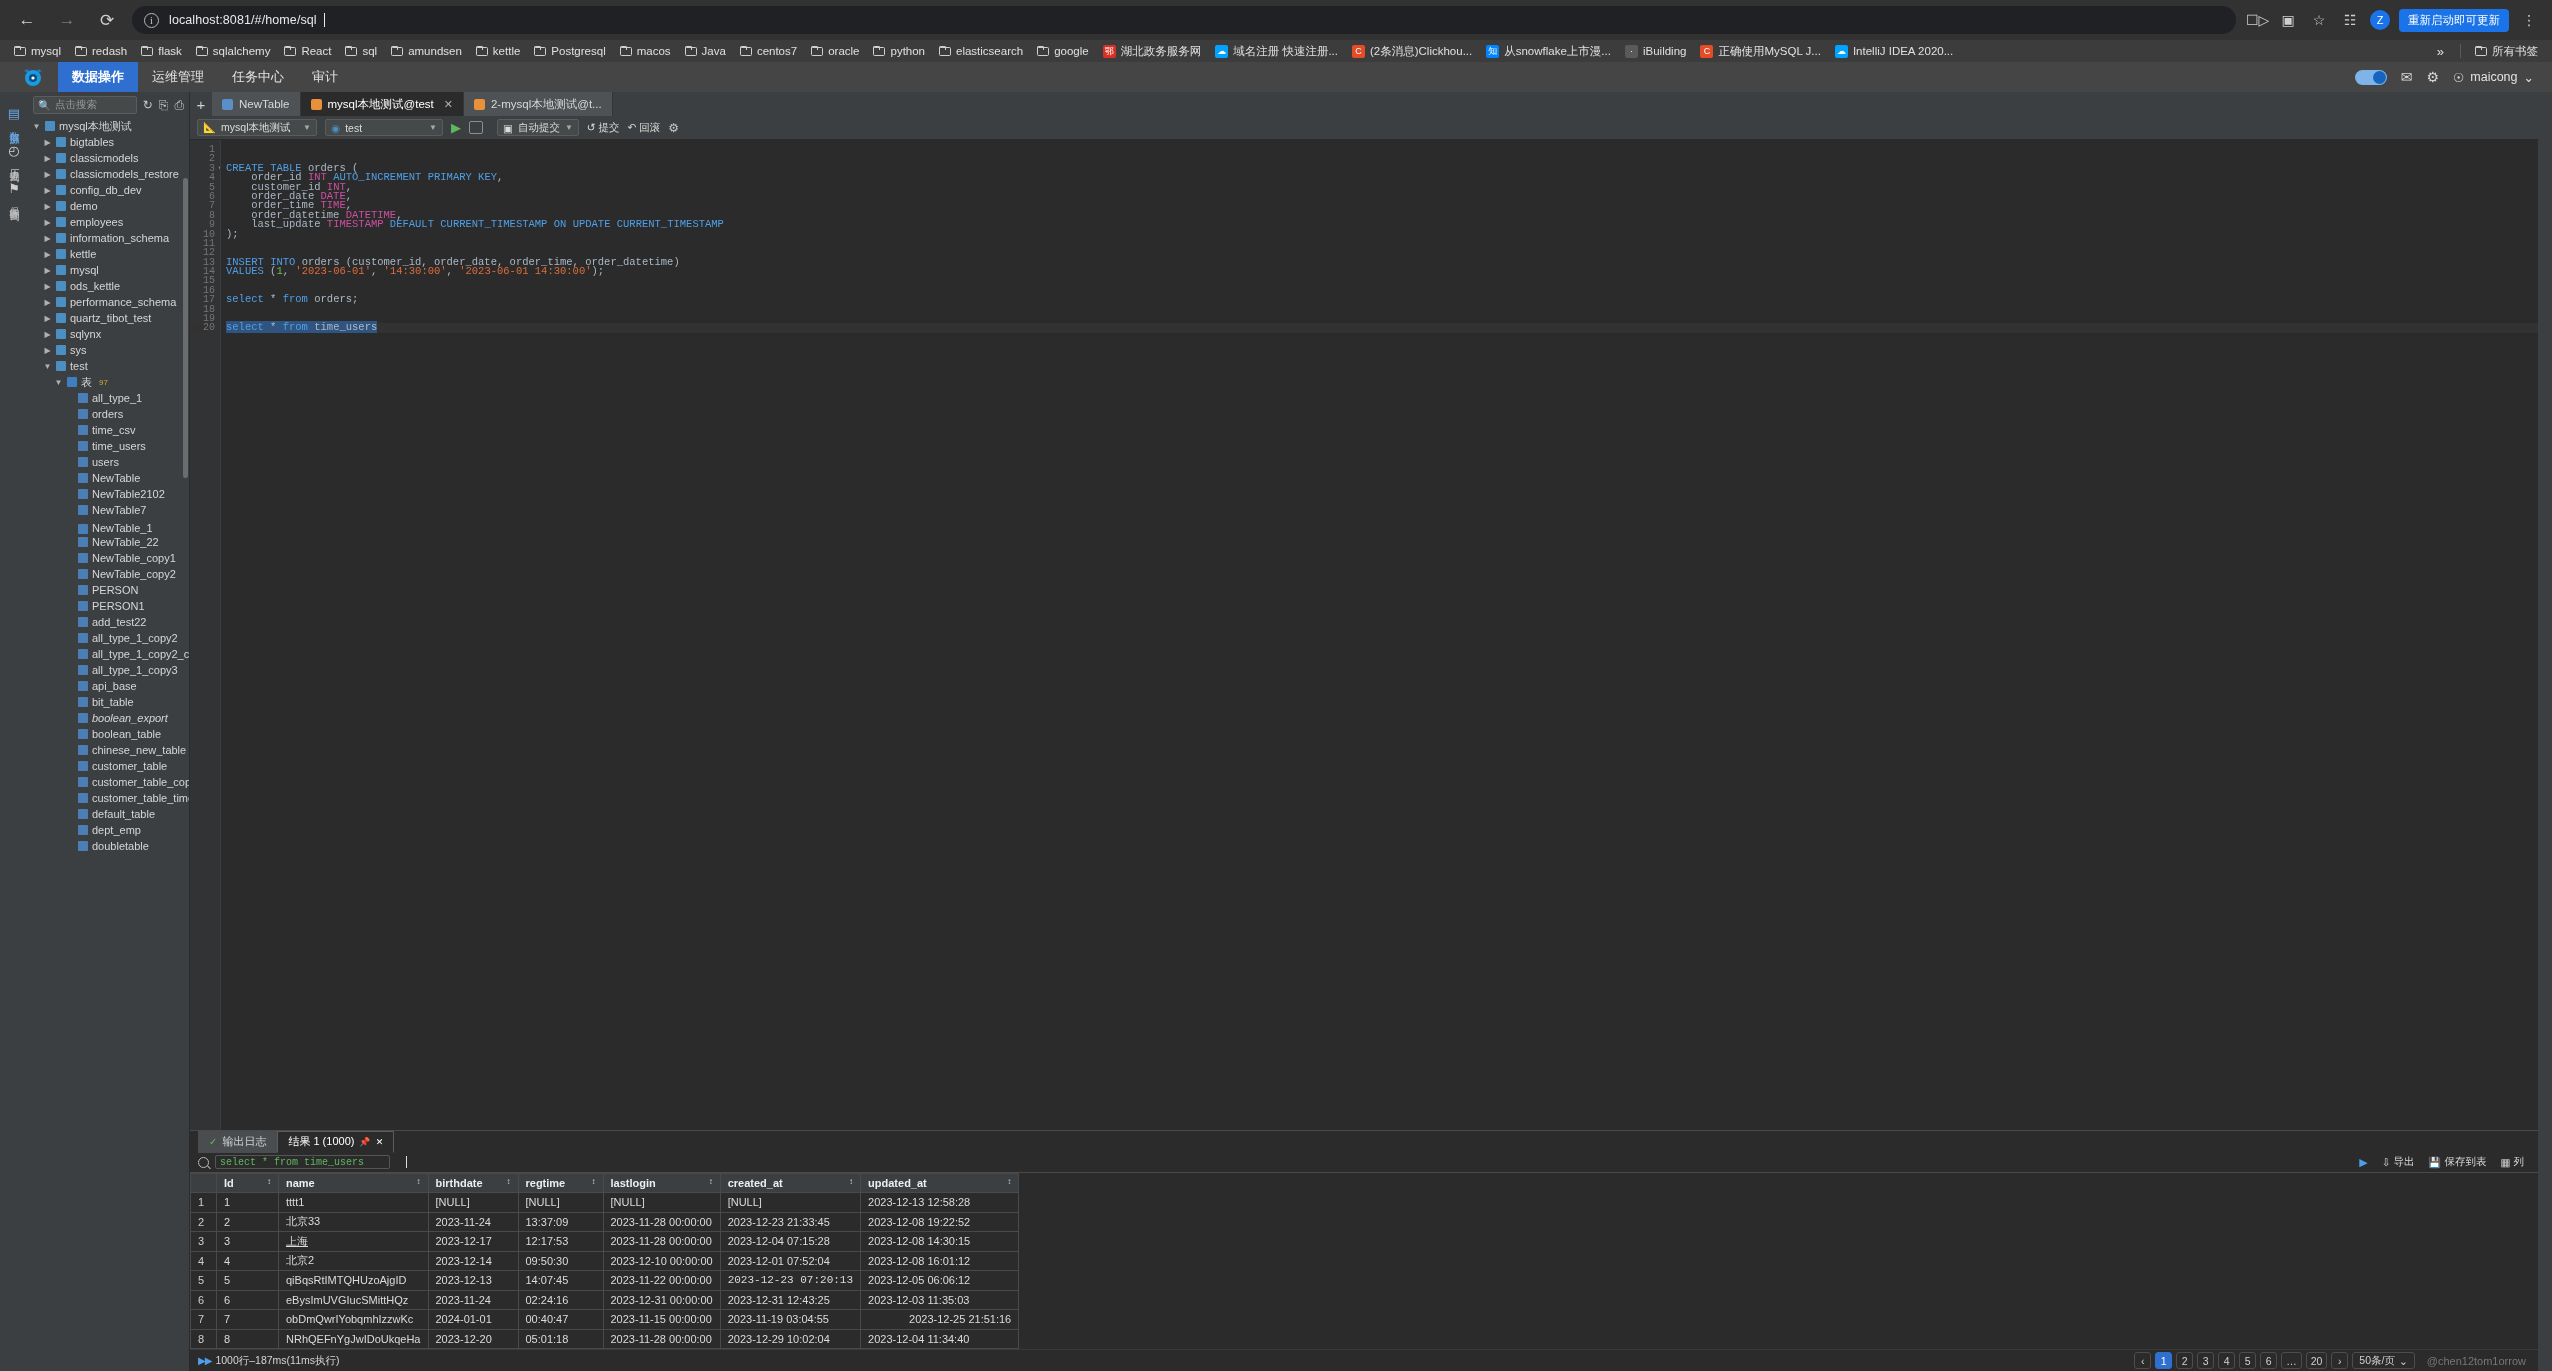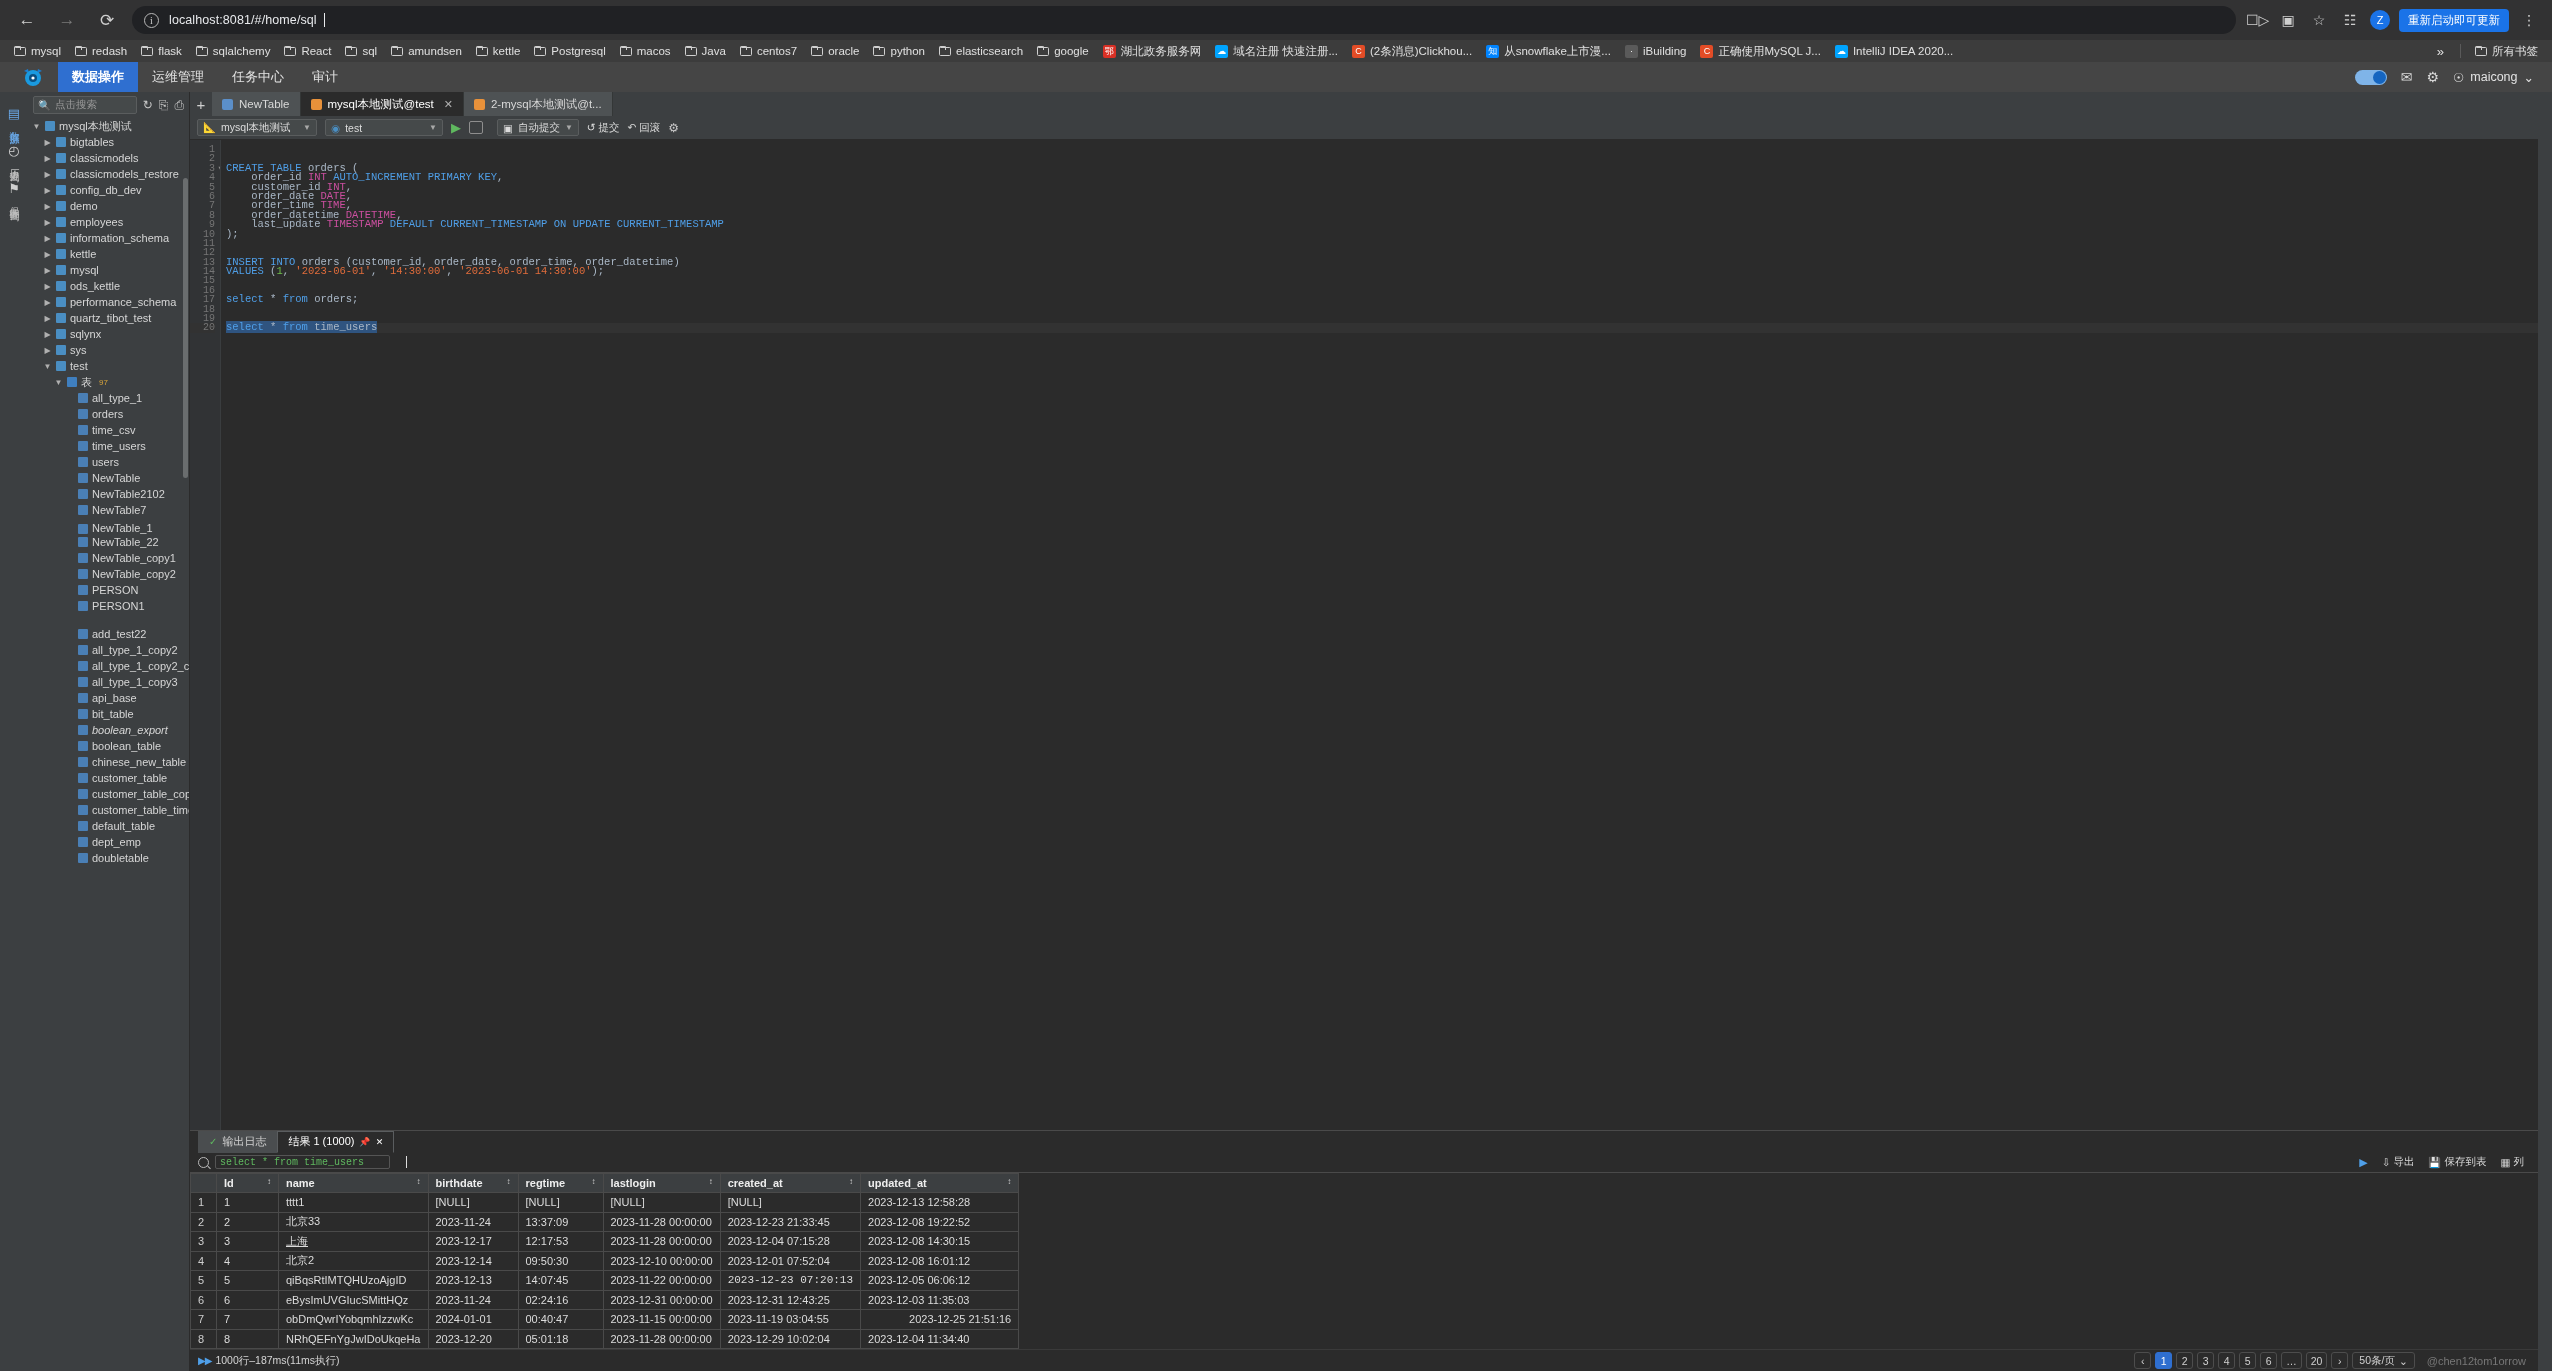--- a/index.html
+++ b/index.html
@@ -586,21 +586,21 @@
           <div class="tnode" style="padding-left: 37px;">
             <span class="tw"></span>
             <span class="tico ico-tbl"></span>
             <span>PERSON</span>
           </div>
           <div class="tnode" style="padding-left: 37px;">
             <span class="tw"></span>
             <span class="tico ico-tbl"></span>
             <span>PERSON1</span>
           </div>
-          <div class="tnode" style="padding-left: 37px; margin-top: 12px;">
+          <div class="tnode" style="padding-left: 37px;">
             <span class="tw"></span>
             <span class="tico ico-tbl"></span>
             <span>add_test22</span>
           </div>
           <div class="tnode" style="padding-left: 37px;">
             <span class="tw"></span>
             <span class="tico ico-tbl"></span>
             <span>all_type_1_copy2</span>
           </div>
           <div class="tnode" style="padding-left: 37px;">

